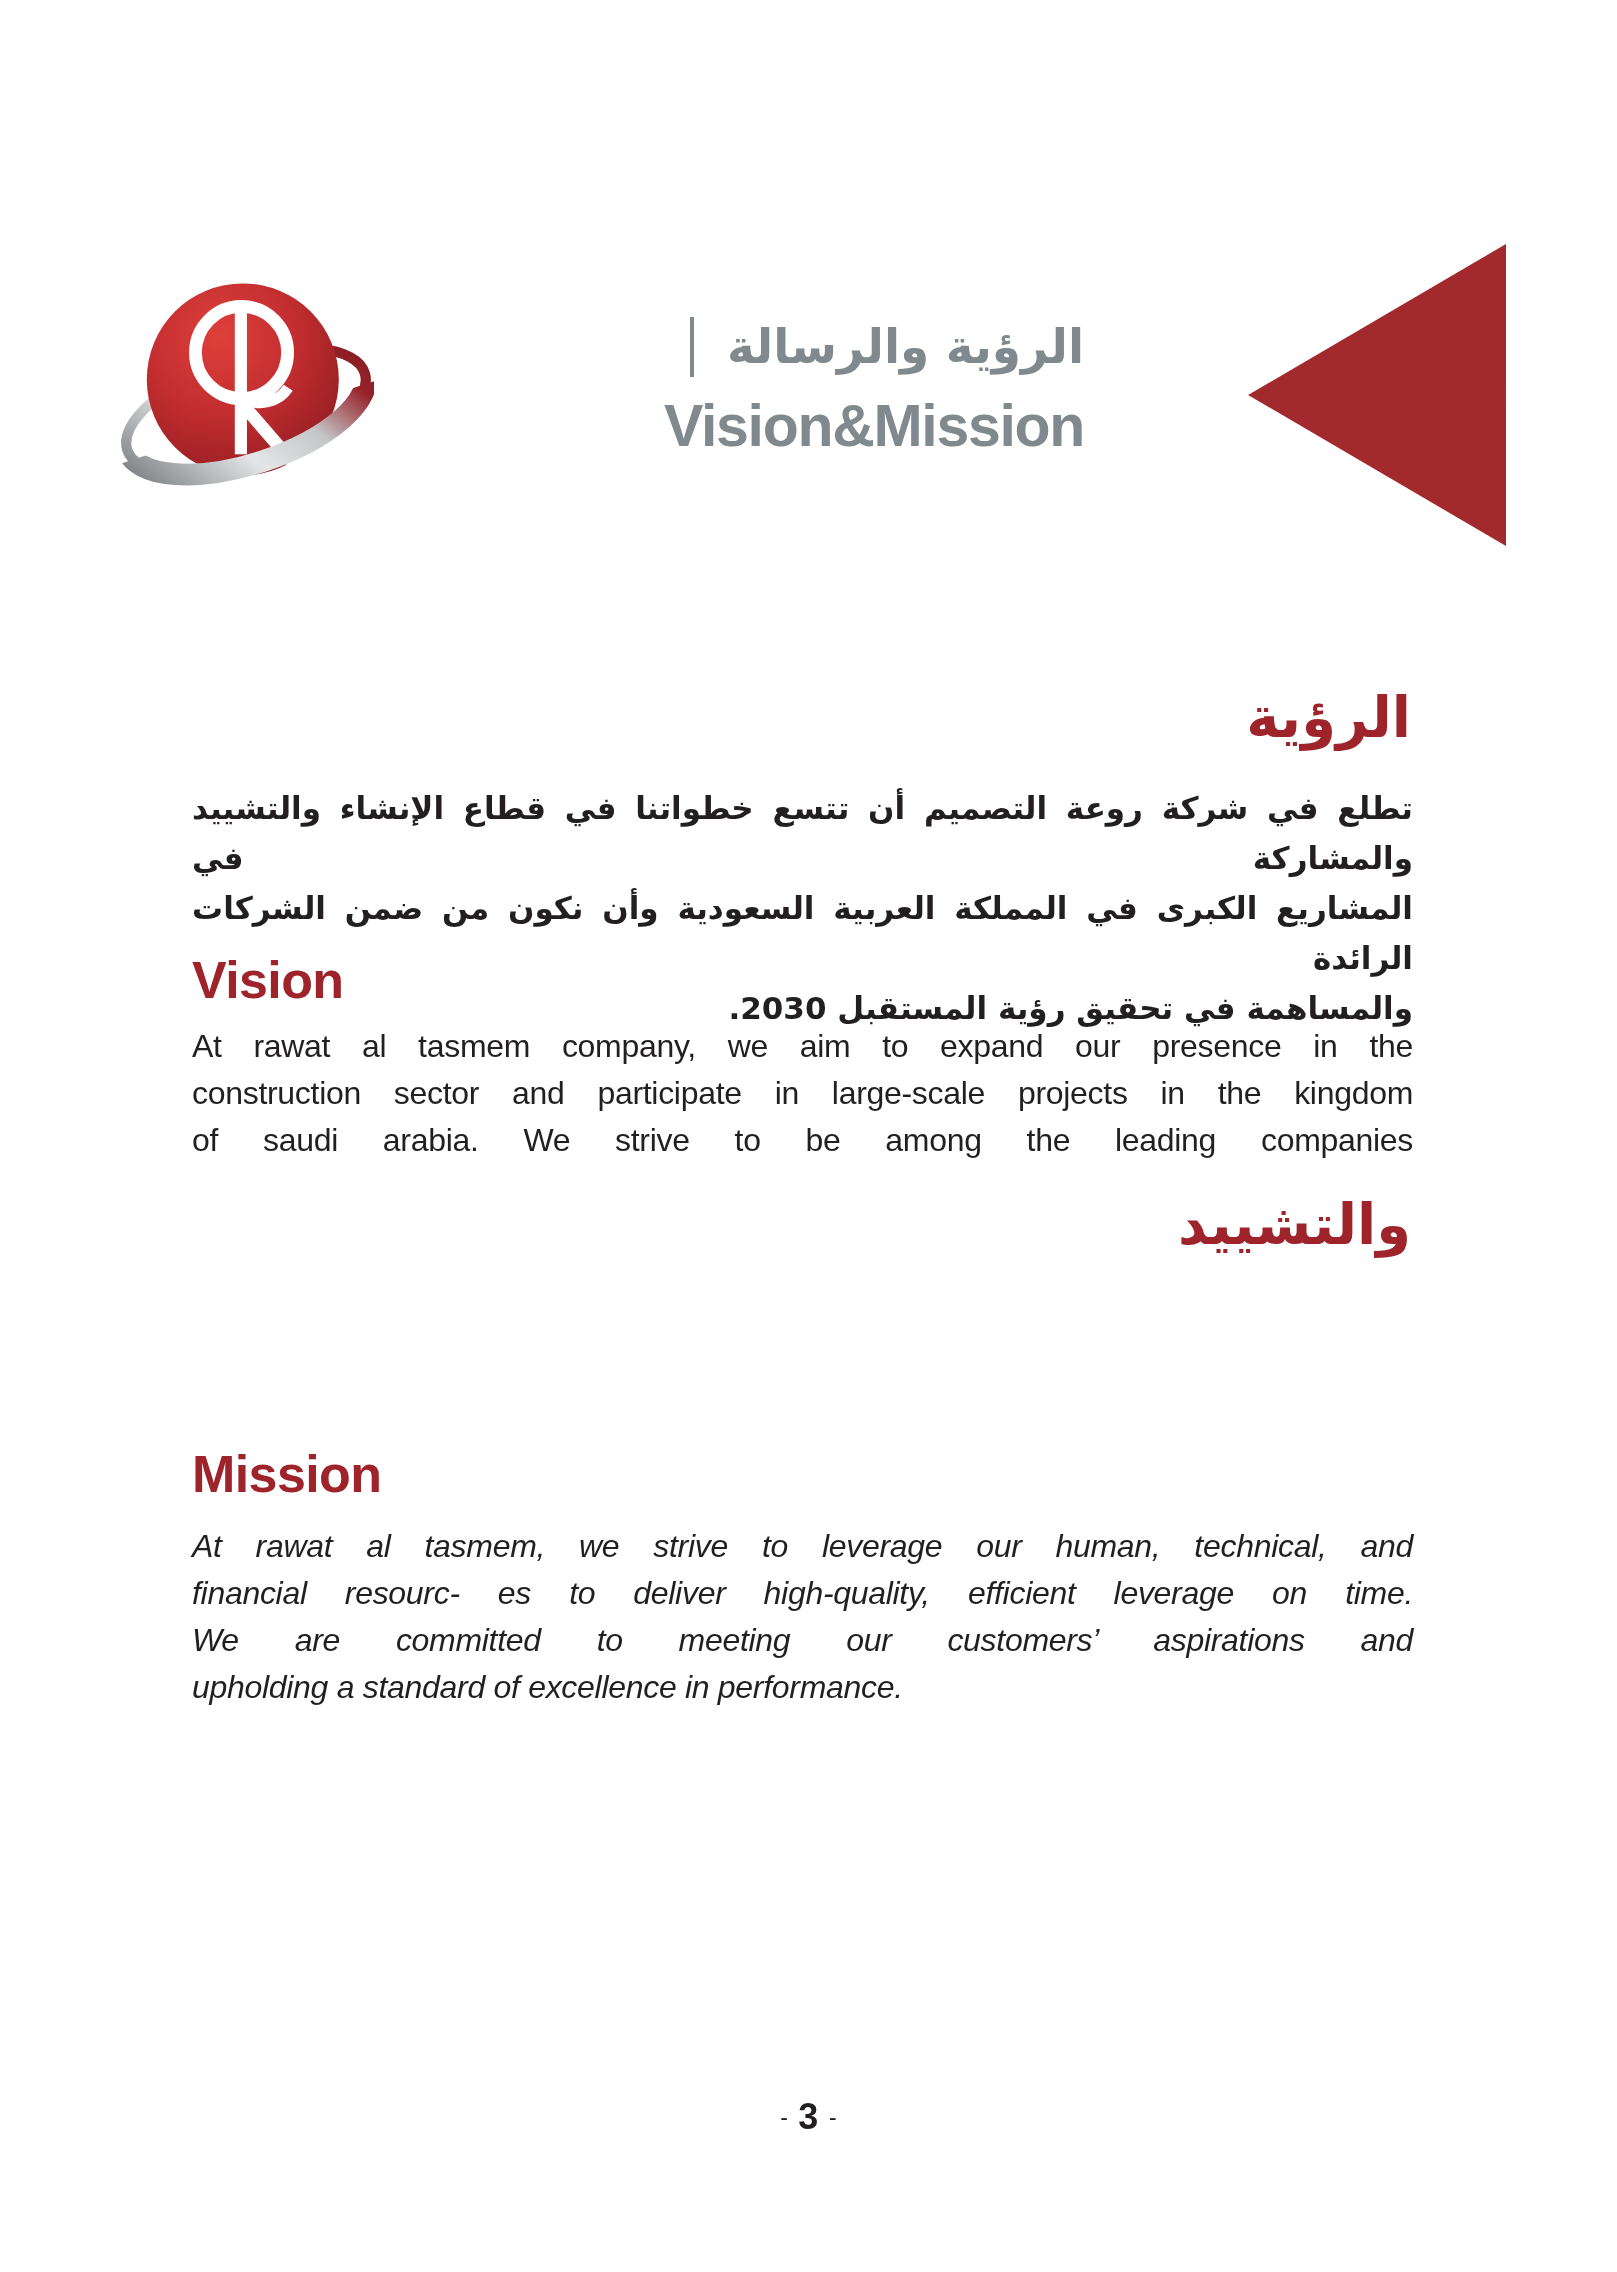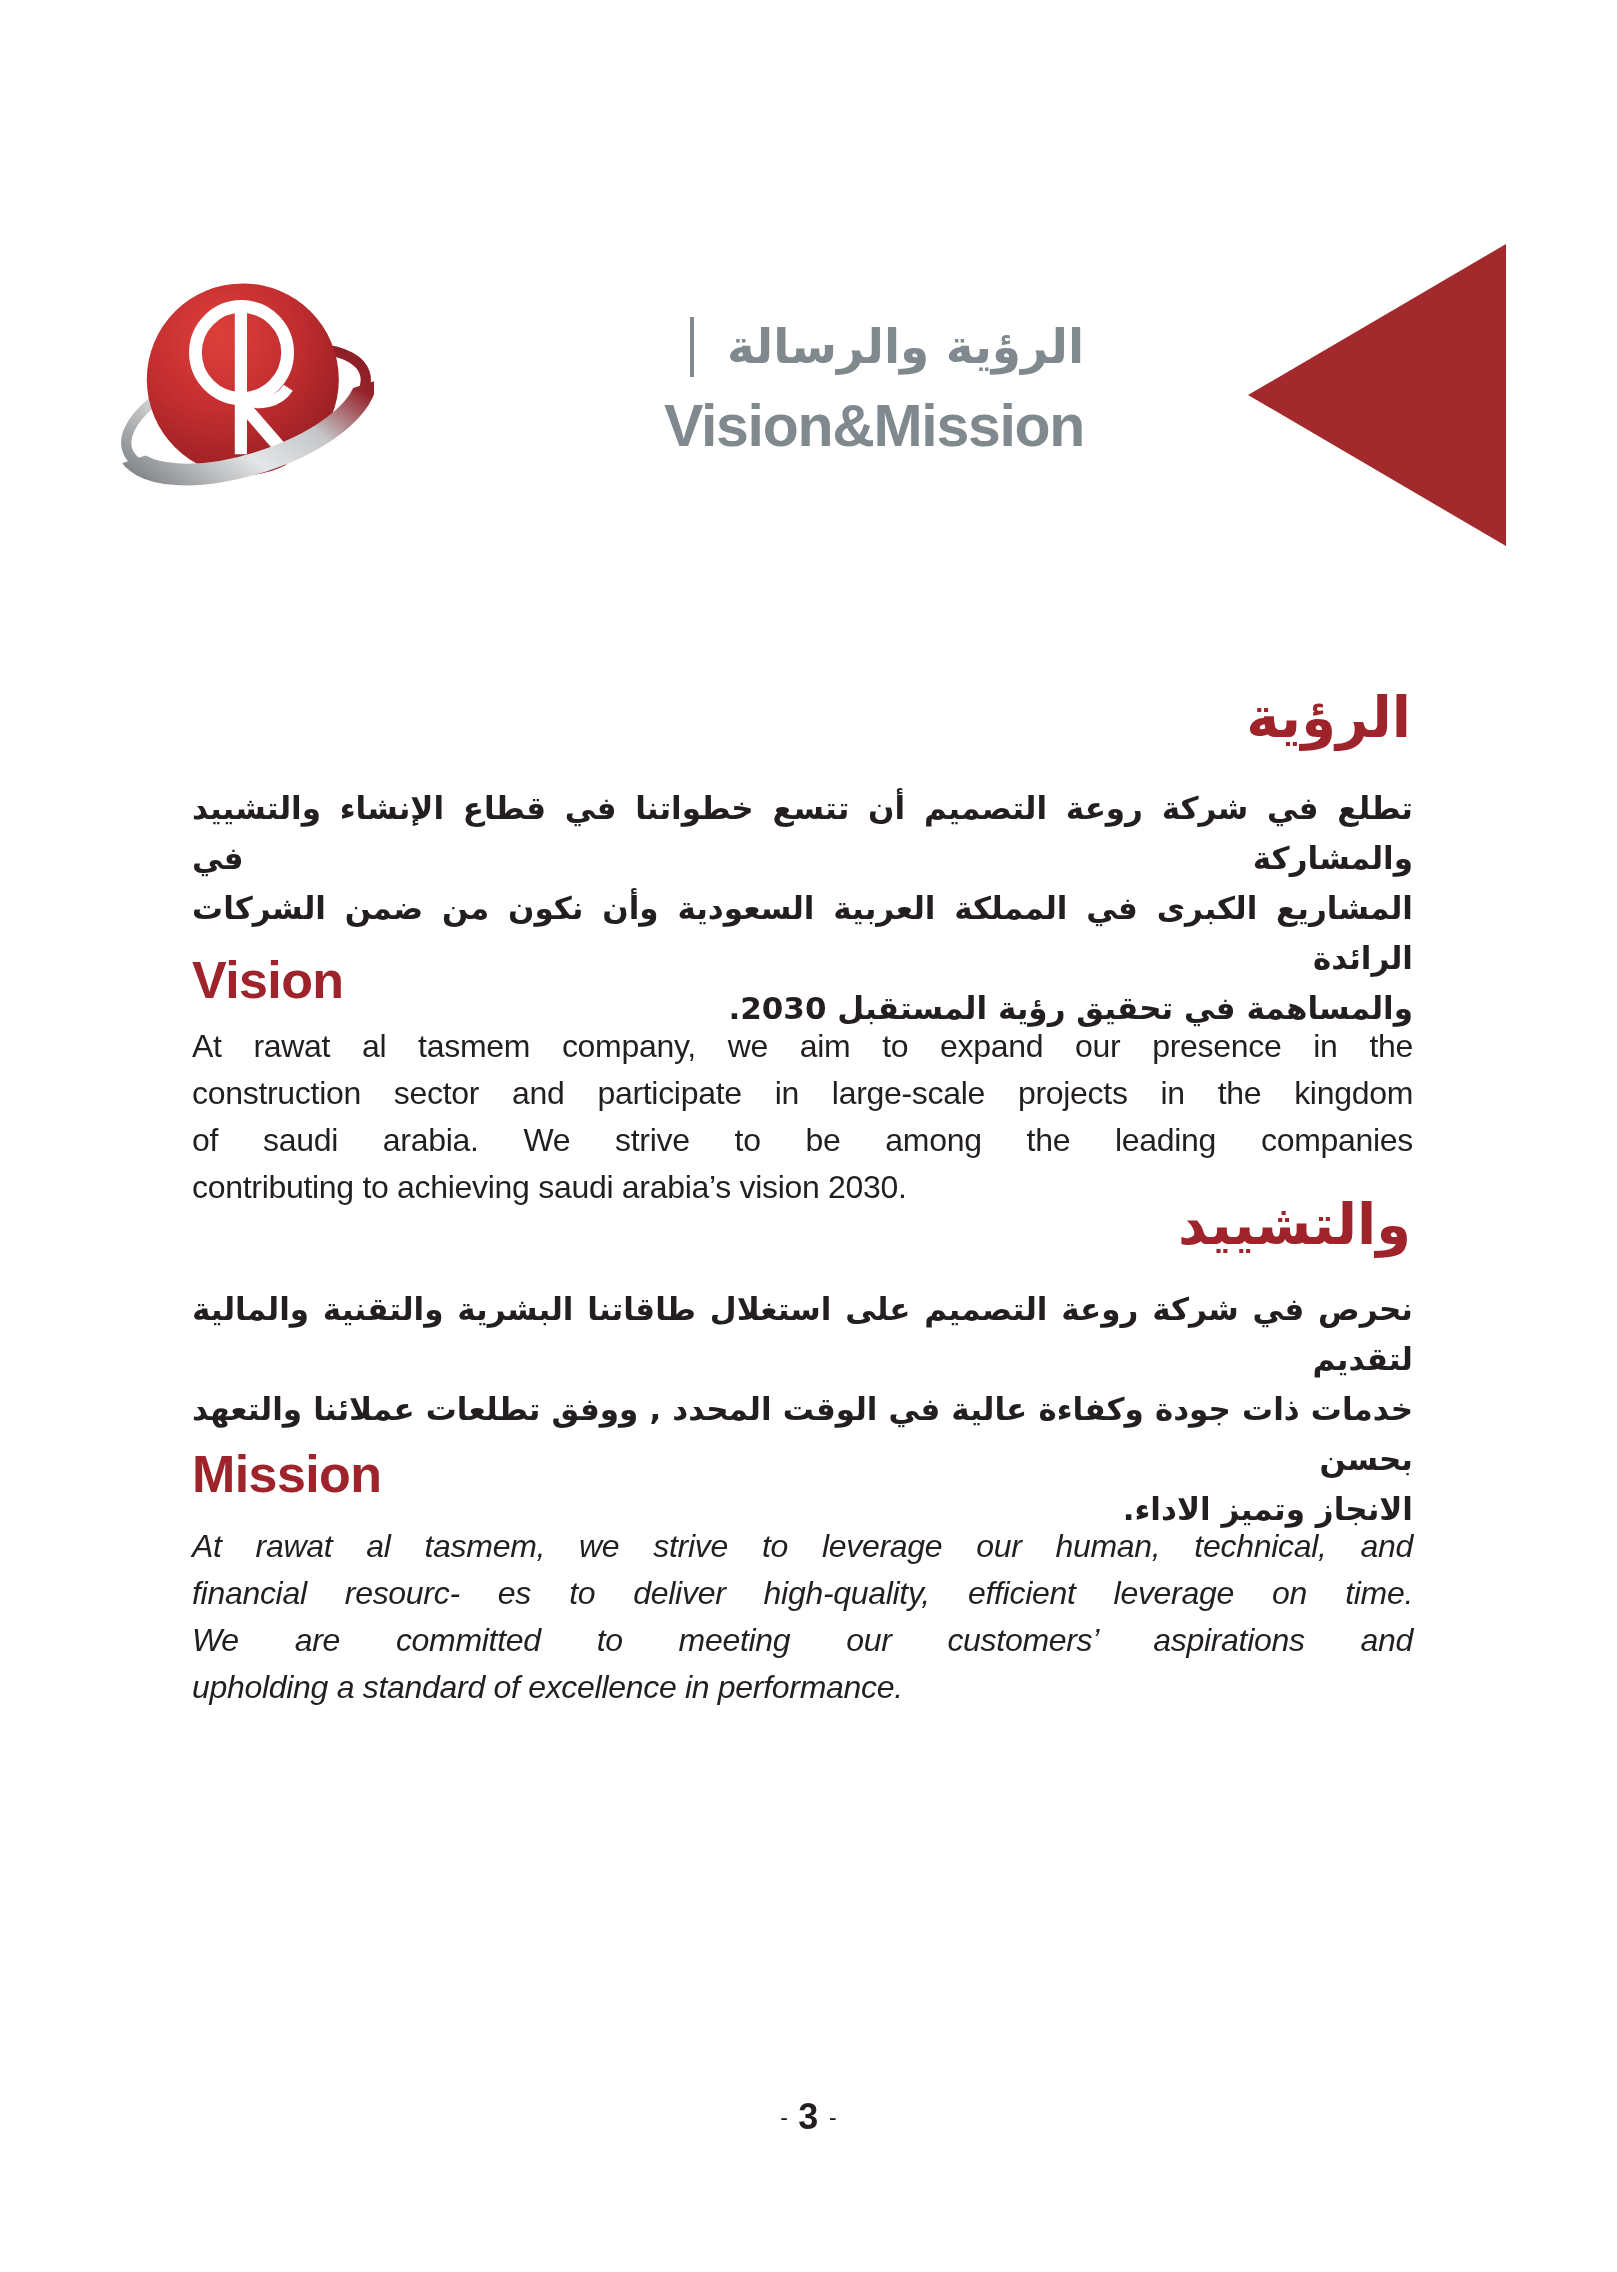--- a/index.html
+++ b/index.html
@@ -132,29 +132,23 @@
     <div class="line just">تطلع في شركة روعة التصميم أن تتسع خطواتنا في قطاع الإنشاء والتشييد والمشاركة في</div>
     <div class="line just">المشاريع الكبرى في المملكة العربية السعودية وأن نكون من ضمن الشركات الرائدة</div>
     <div class="line end-ar">والمساهمة في تحقيق رؤية المستقبل 2030.</div>
   </div>
 
   <div class="h-en" style="top:948px;">Vision</div>
   <div class="para en-para" style="top:1023px;">
     <div class="line just">At rawat al tasmem company, we aim to expand our presence in the</div>
     <div class="line just">construction sector and participate in large-scale projects in the kingdom</div>
     <div class="line just">of saudi arabia. We strive to be among the leading companies</div>
-    <div class="line end-en">contributing to achieving saudi arabia’s vision 2030.</div>
   </div>
 
   <div class="h-ar" style="top:1191px;">والتشييد</div>
-  <div class="para ar-para" style="top:1284px;">
-    <div class="line just">نحرص في شركة روعة التصميم على استغلال طاقاتنا البشرية والتقنية والمالية لتقديم</div>
-    <div class="line just">خدمات ذات جودة وكفاءة عالية في الوقت المحدد , ووفق تطلعات عملائنا والتعهد بحسن</div>
-    <div class="line end-ar">الانجاز وتميز الاداء.</div>
-  </div>
 
   <div class="h-en" style="top:1442px;">Mission</div>
   <div class="para en-para" style="top:1523px;font-style:italic;">
     <div class="line just">At rawat al tasmem, we strive to leverage our human, technical, and</div>
     <div class="line just">financial resourc- es to deliver high-quality, efficient leverage on time.</div>
     <div class="line just">We are committed to meeting our customers’ aspirations and</div>
     <div class="line end-en">upholding a standard of excellence in performance.</div>
   </div>
 
   <div class="pagenum">

